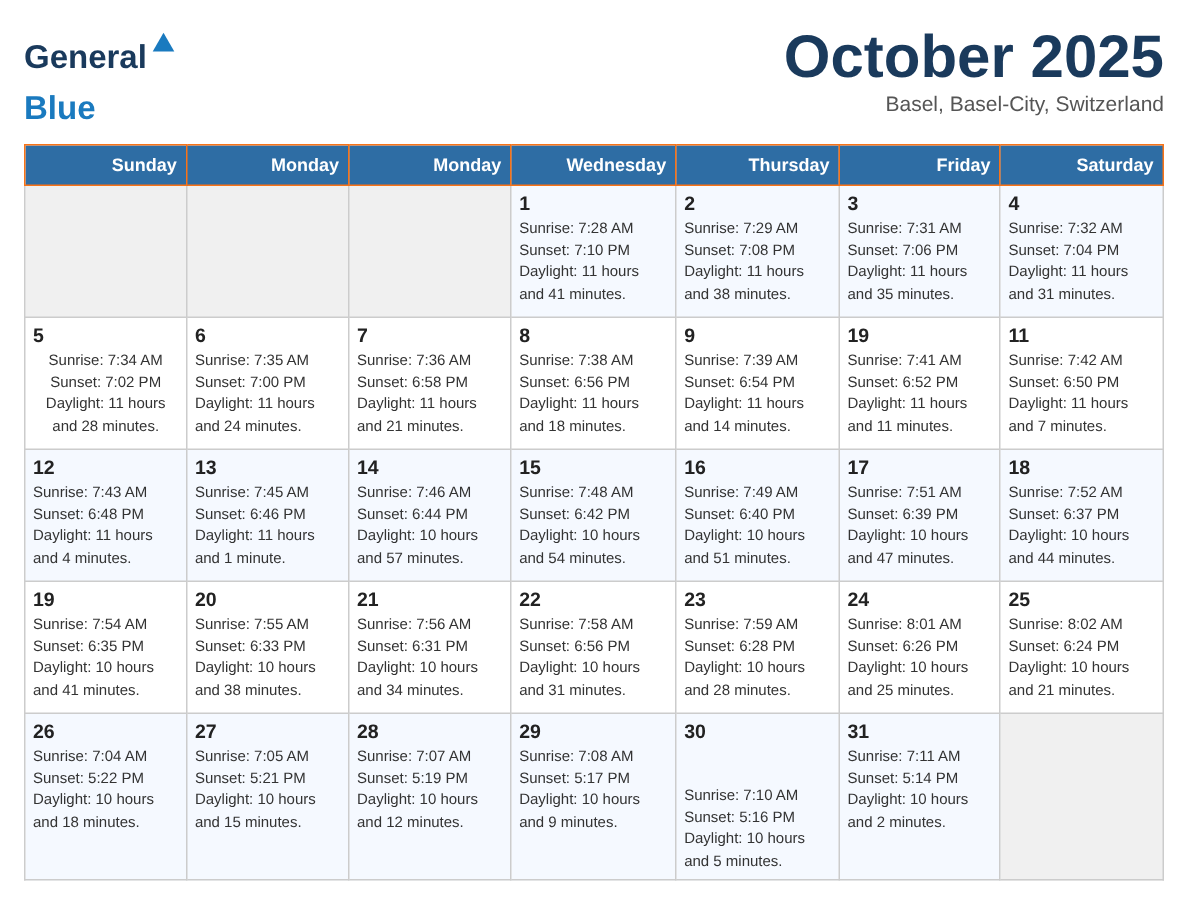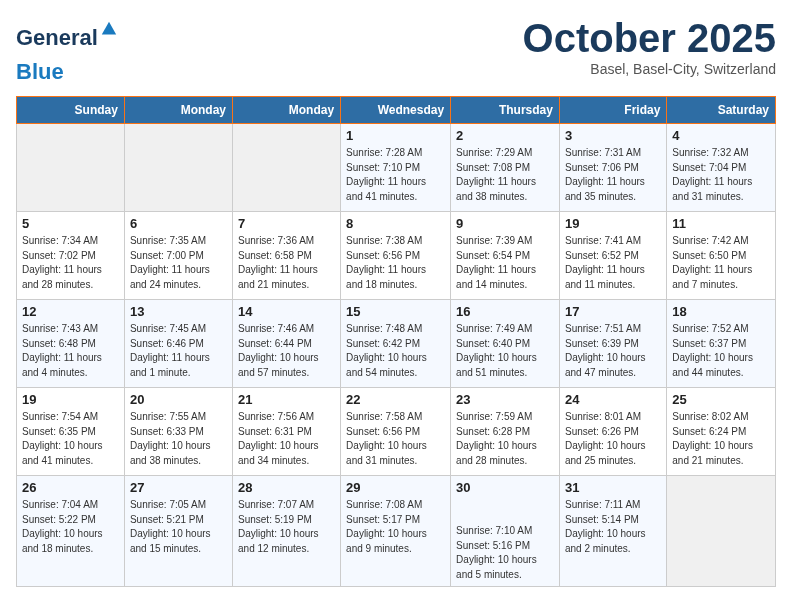--- a/index.html
+++ b/index.html
@@ -150,21 +150,21 @@
         <td>
           <div class="day-num">4</div>
           <div class="day-detail" style="white-space: pre-line;">Sunrise: 7:32 AM
 Sunset: 7:04 PM
 Daylight: 11 hours and 31 minutes.</div>
         </td>
       </tr>
       <tr>
         <td>
           <div class="day-num">5</div>
-          <div class="day-detail" style="white-space: pre-line;">Sunrise: 7:34 AM
+          <div class="day-detail" style="white-space: pre-line; text-align: center;">Sunrise: 7:34 AM
 Sunset: 7:02 PM
 Daylight: 11 hours and 28 minutes.</div>
         </td>
         <td>
           <div class="day-num">6</div>
           <div class="day-detail" style="white-space: pre-line;">Sunrise: 7:35 AM
 Sunset: 7:00 PM
 Daylight: 11 hours and 24 minutes.</div>
         </td>
         <td>

